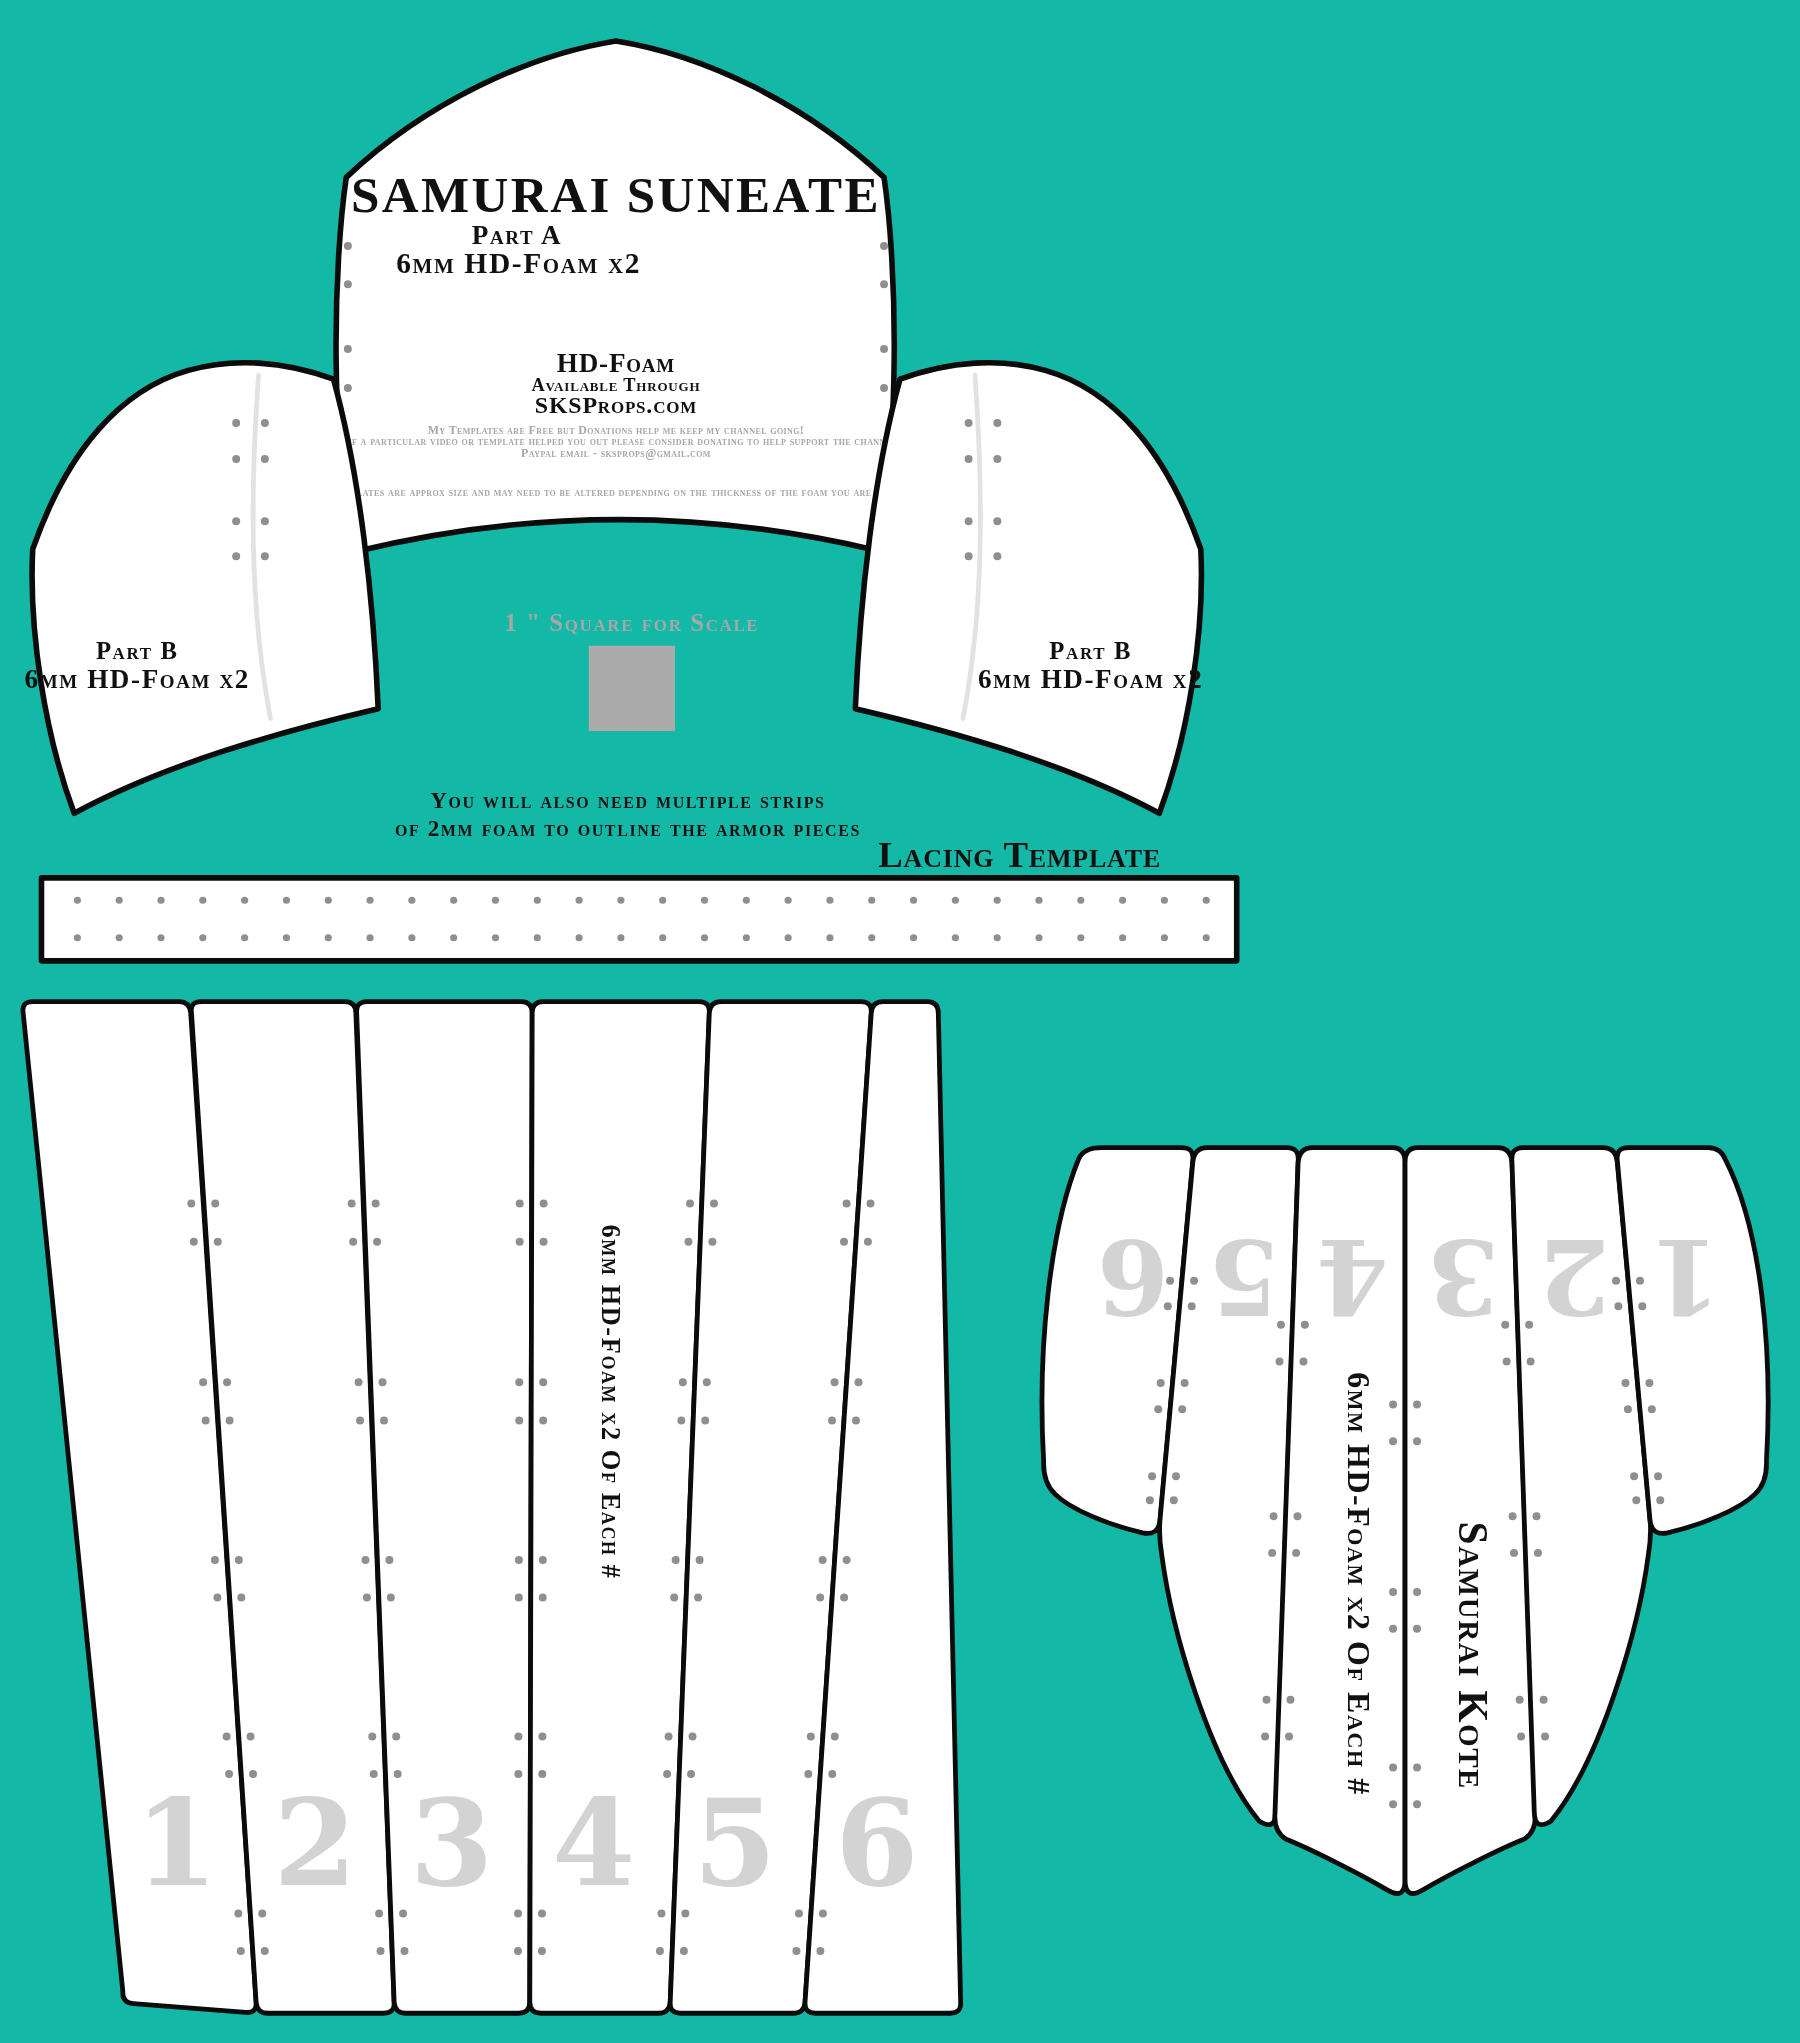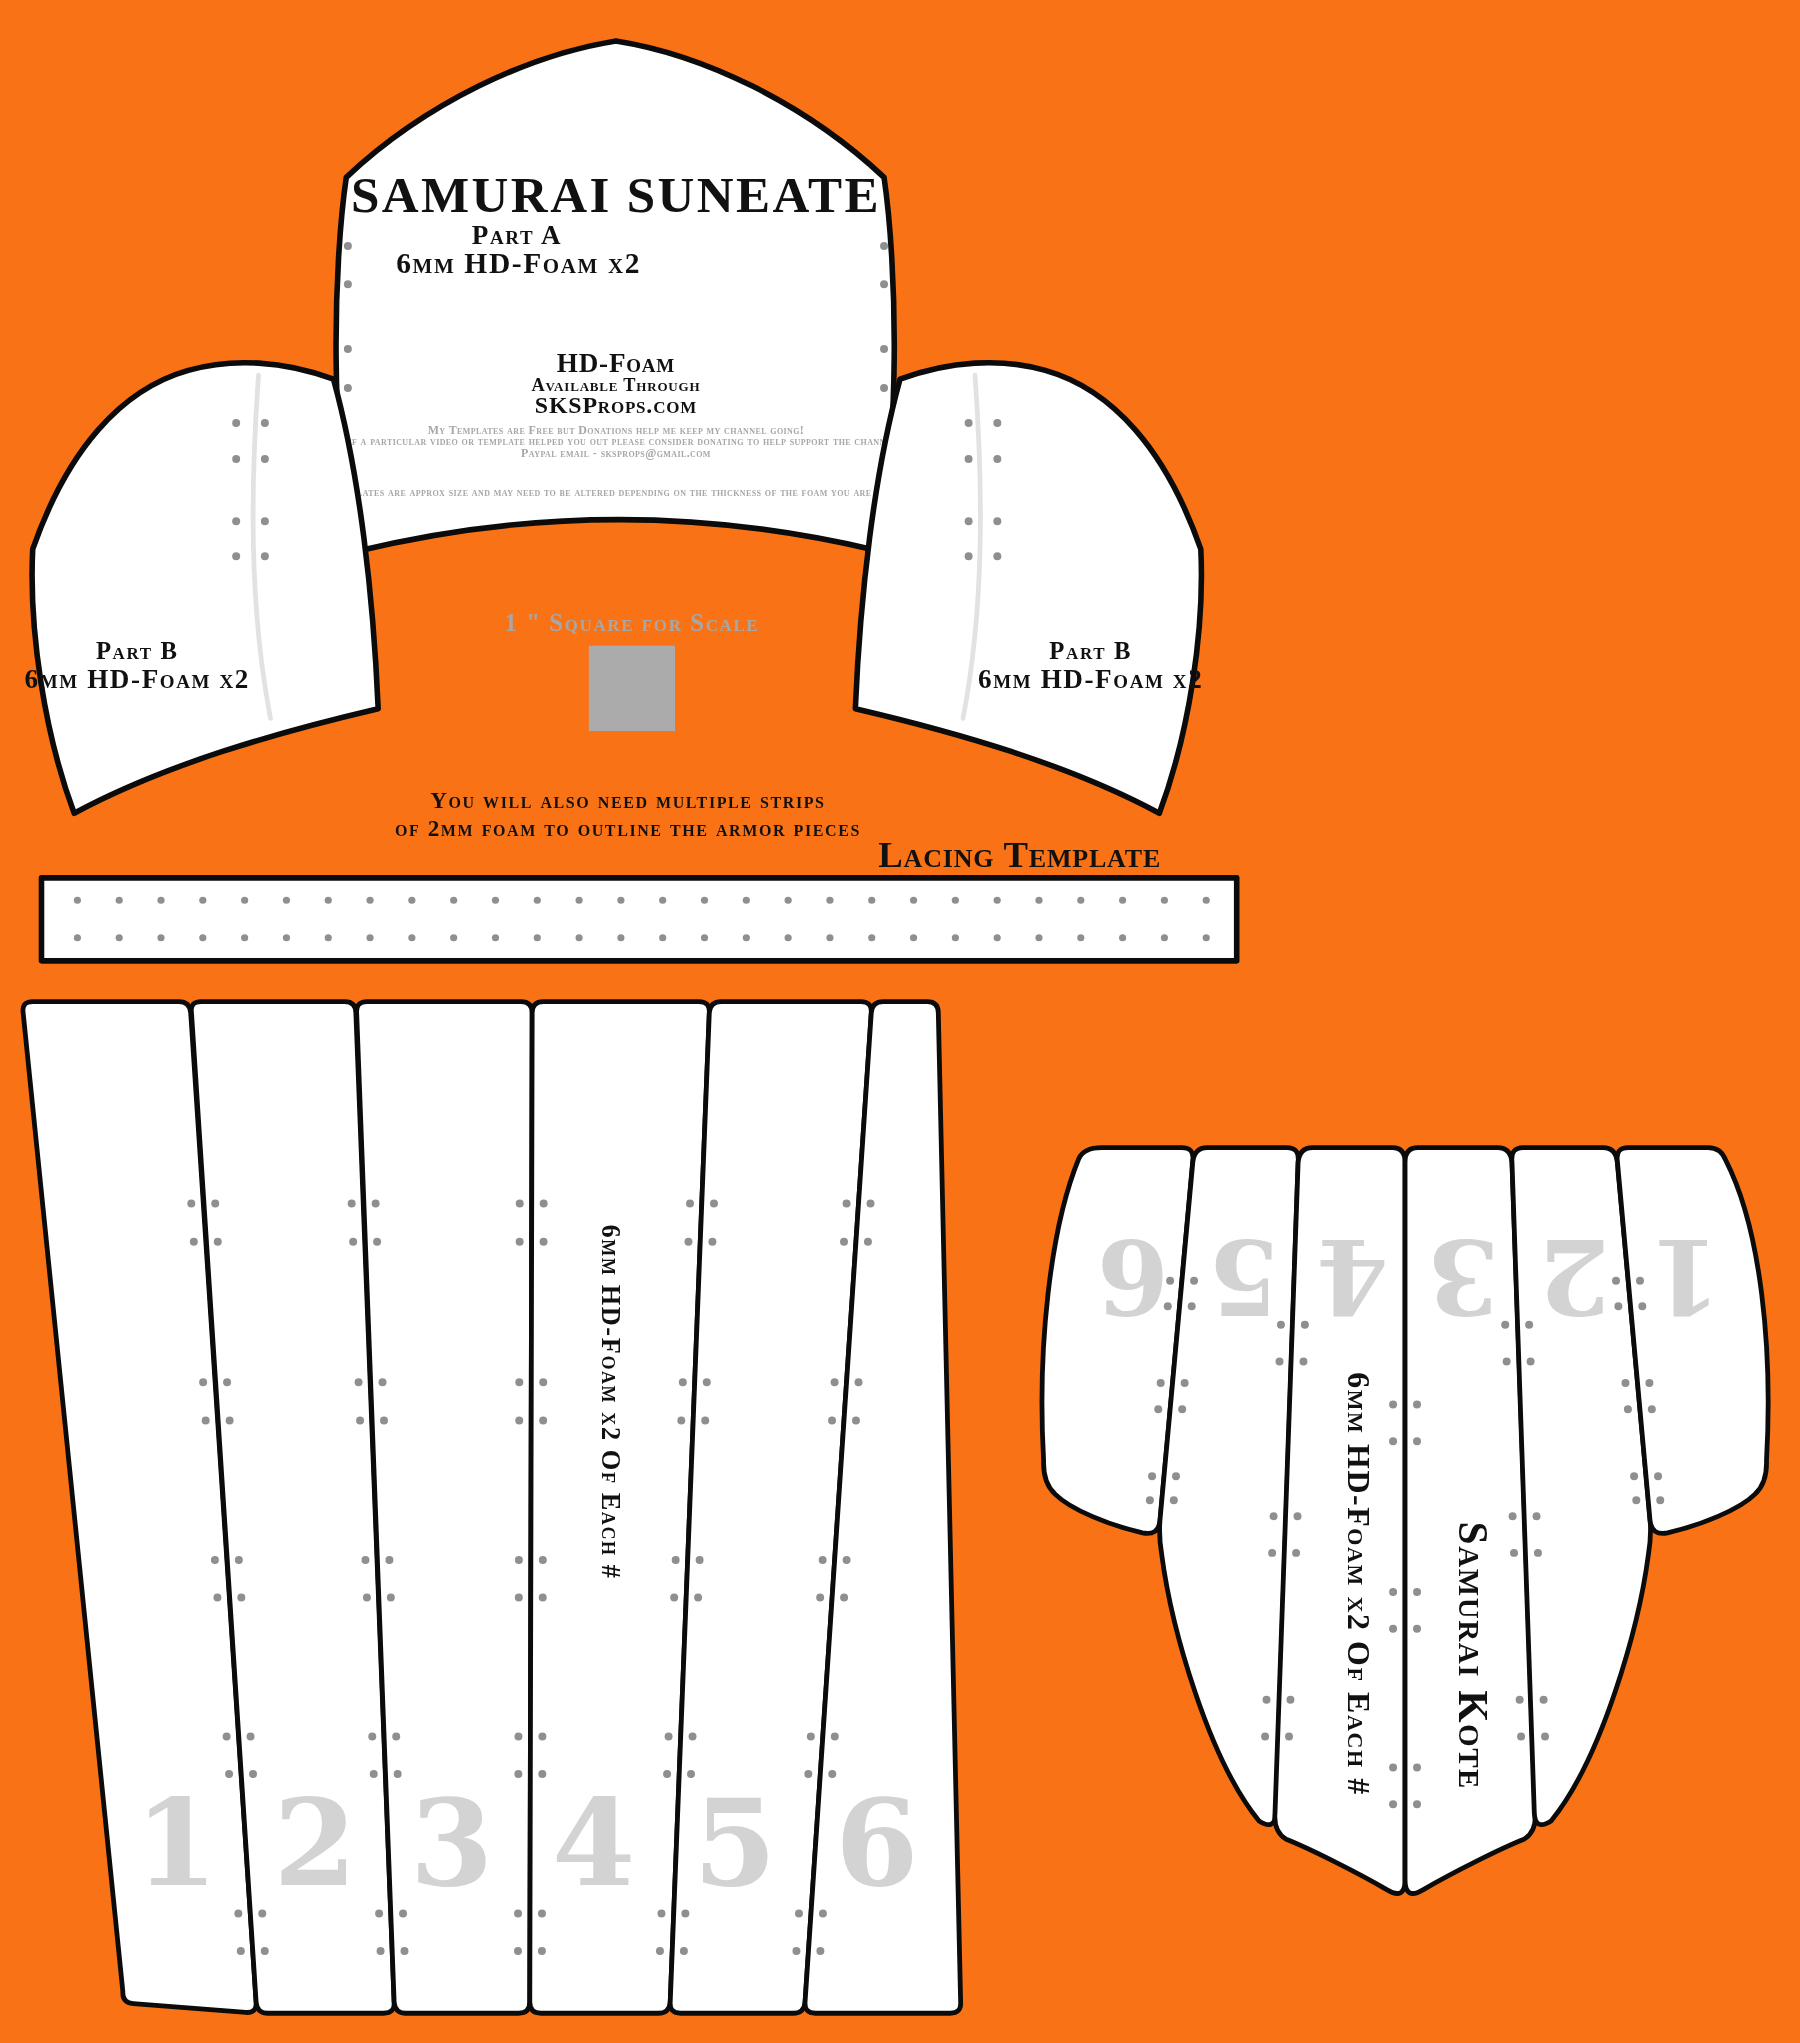--- a/index.html
+++ b/index.html
@@ -1,16 +1,16 @@
 <!DOCTYPE html>
 <html style="font-size:12.8px"><head>
 <meta charset="utf-8">
 <style>
   html,body{margin:0;padding:0;background:#ffffff;}
-  .stage{width:1800px;height:2043px;position:relative;background:#f97316;text-decoration:underline;}
+  .stage{width:1800px;height:2043px;position:relative;background:#14b8a6;text-decoration:underline;}
   svg{display:block;}
   .cop{font-family:"Liberation Serif",serif;font-variant:small-caps;font-weight:700;fill:#111;}
   .copgray{font-family:"Liberation Serif",serif;font-variant:small-caps;font-weight:700;fill:#a7a7a7;}
   .num{font-family:"DejaVu Serif",serif;font-weight:700;fill:#d3d3d3;}
   .outline{fill:#ffffff;stroke:#0b0b0b;stroke-width:7;stroke-linejoin:round;}
   .strip{fill:#ffffff;stroke:#0b0b0b;stroke-width:6;stroke-linejoin:round;}
   .grayline{fill:none;stroke:#e2e2e2;stroke-width:6;stroke-linecap:round;}
   .dots{fill:#8f8f8f;}
 </style>
 </head>

